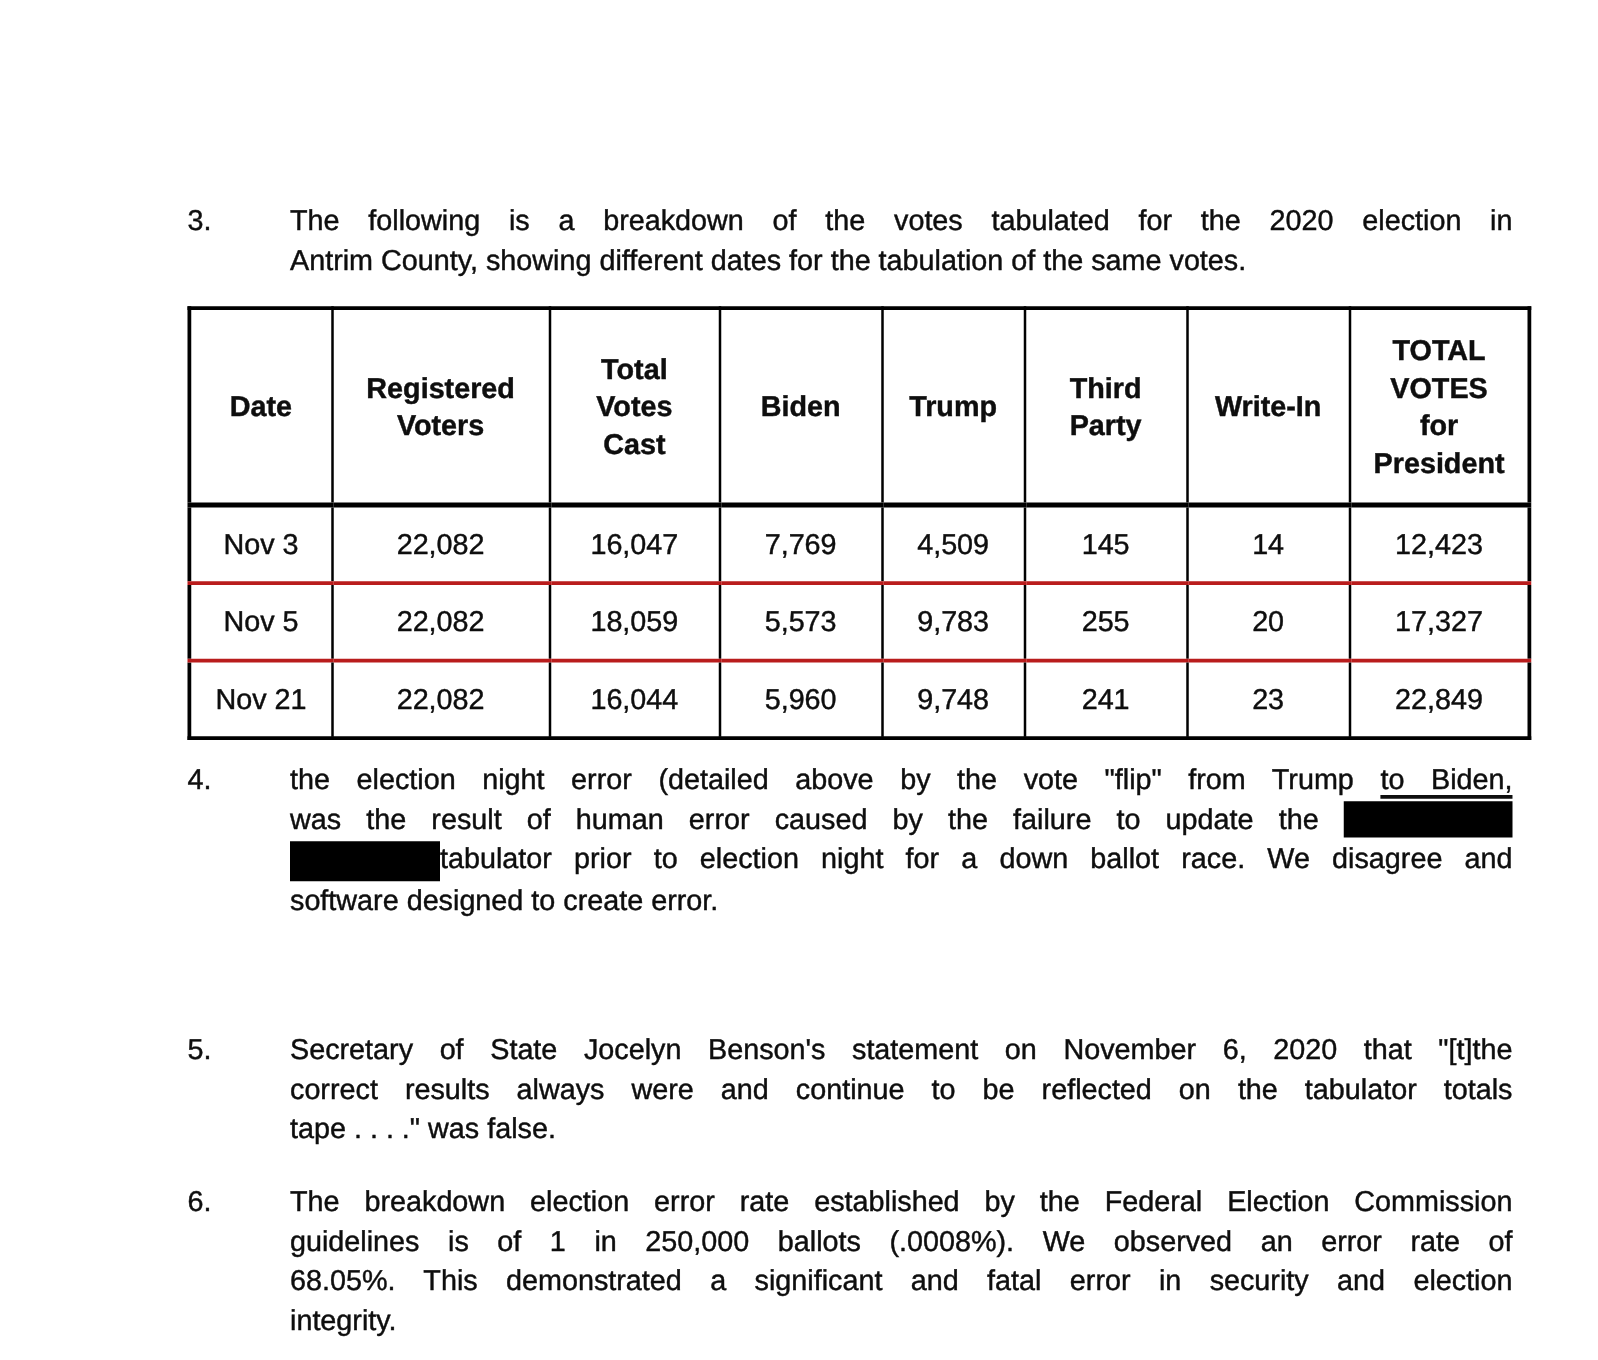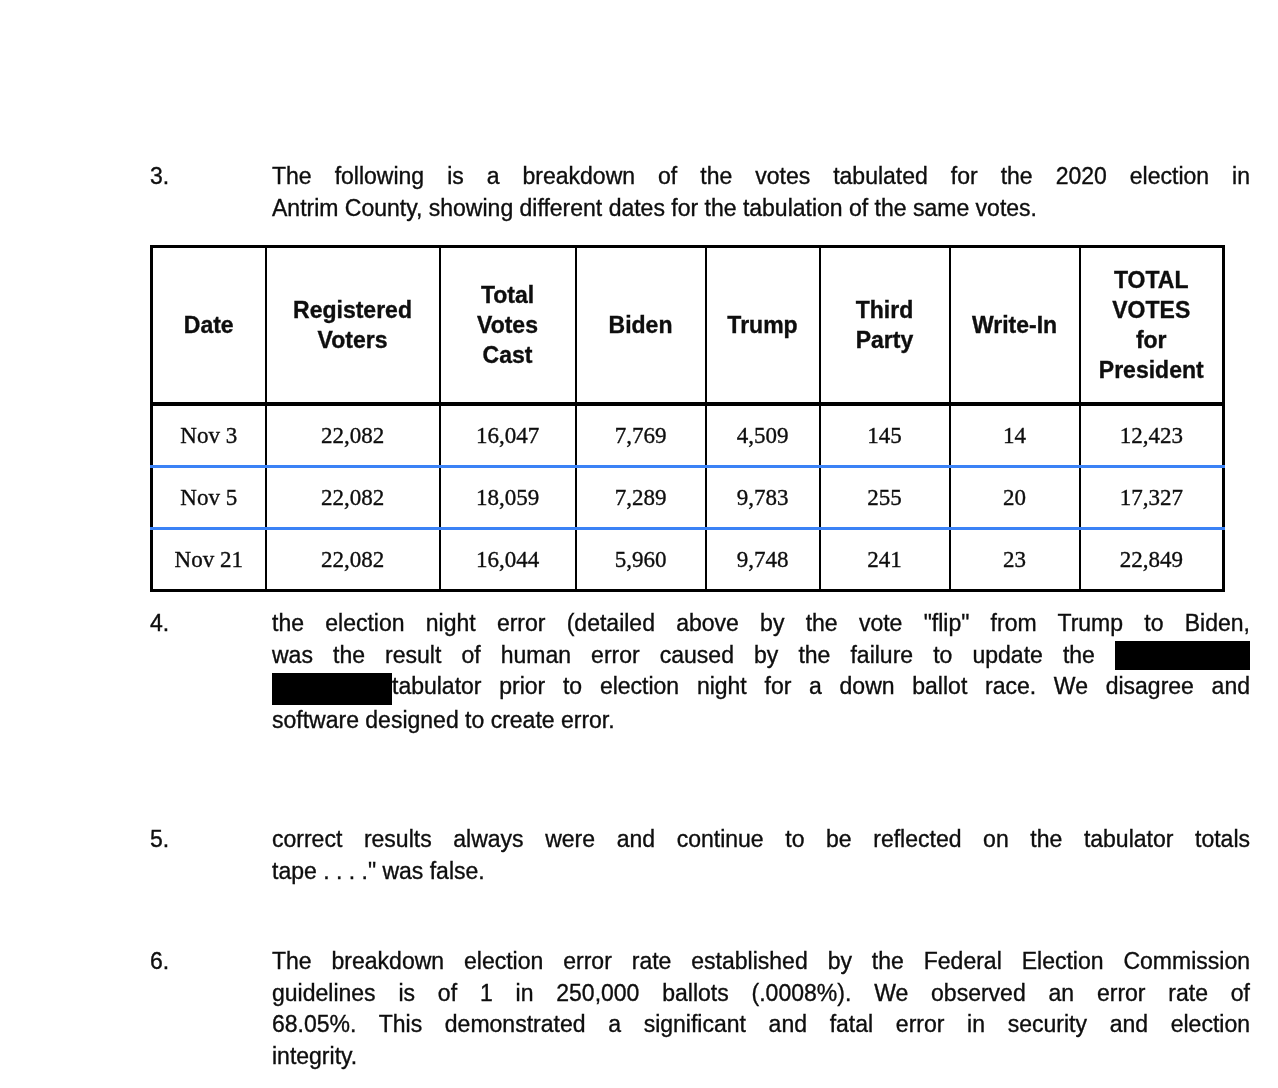--- a/index.html
+++ b/index.html
@@ -15,29 +15,30 @@
   }
   .item {
     position: absolute;
     left: 150px;
     width: 1072px;
     display: flex;
     font-size: 23px;
     line-height: 31.5px;
   }
   .num { width: 82px; flex: none; }
-  .body { width: 978px; flex: none; margin-left: 40px; }
+  .body { width: 978px; flex: none; }
   .line {
     width: 978px;
     text-align: justify;
     text-align-last: justify;
     white-space: normal;
   }
   .line.last { text-align-last: left; }
   .u {
+    text-decoration: underline;
     text-decoration-thickness: 3px;
     text-underline-offset: 5px;
   }
   .redact {
     display: inline-block;
     background: #000000;
   }
   #item-p3 { top: 161px; }
   #item-p4 { top: 608px; }
   #item-p5 { top: 824px; }
@@ -60,23 +61,22 @@
   table.votes thead th {
     height: 150px;
     font-weight: bold;
     white-space: pre-line;
     line-height: 30px;
     border-bottom: 4px solid #000;
     padding: 2px 3px;
   }
   table.votes tbody td {
     height: 57px;
-    border-top: 3px solid #3b82f6;
+    border-top: 3px solid #b91c1c;
     font-weight: normal;
-    font-family: Liberation Serif, serif;
   }
 </style>
 </head>
 <body>
 
 <div class="page">
 
   <section class="item" id="item-p3">
     <div class="num">3.</div>
     <div class="body">
@@ -124,21 +124,21 @@
             <td>7,769</td>
             <td>4,509</td>
             <td>145</td>
             <td>14</td>
             <td>12,423</td>
           </tr>
           <tr>
             <td>Nov 5</td>
             <td>22,082</td>
             <td>18,059</td>
-            <td>7,289</td>
+            <td>5,573</td>
             <td>9,783</td>
             <td>255</td>
             <td>20</td>
             <td>17,327</td>
           </tr>
           <tr>
             <td>Nov 21</td>
             <td>22,082</td>
             <td>16,044</td>
             <td>5,960</td>
@@ -157,20 +157,21 @@
         <div class="line"><span>the election night error (detailed above by the vote "flip" from Trump </span><span class="u">to Biden,</span></div>
         <div class="line"><span>was the result of human error caused by the failure to update the </span><span class="redact" style="width: 135px; height: 29px; vertical-align: -7px;"></span></div>
         <div class="line"><span class="redact" style="width: 120px; height: 32px; vertical-align: -11px;"></span><span>tabulator prior to election night for a down ballot race. We disagree and</span></div>
         <div class="line last"><span>software designed to create error.</span></div>
       </div>
   </section>
 
   <section class="item" id="item-p5">
     <div class="num">5.</div>
     <div class="body">
+        <div class="line"><span>Secretary of State Jocelyn Benson's statement on November 6, 2020 that "[t]the</span></div>
         <div class="line"><span>correct results always were and continue to be reflected on the tabulator totals</span></div>
         <div class="line last"><span>tape . . . ." was false.</span></div>
       </div>
   </section>
 
   <section class="item" id="item-p6">
     <div class="num">6.</div>
     <div class="body">
         <div class="line"><span>The breakdown election error rate established by the Federal Election Commission</span></div>
         <div class="line"><span>guidelines is of 1 in 250,000 ballots (.0008%). We observed an error rate of</span></div>

